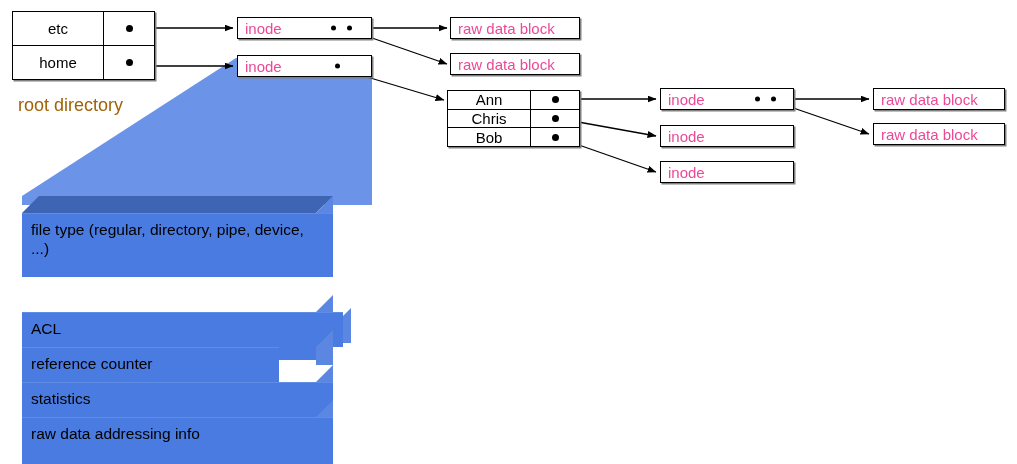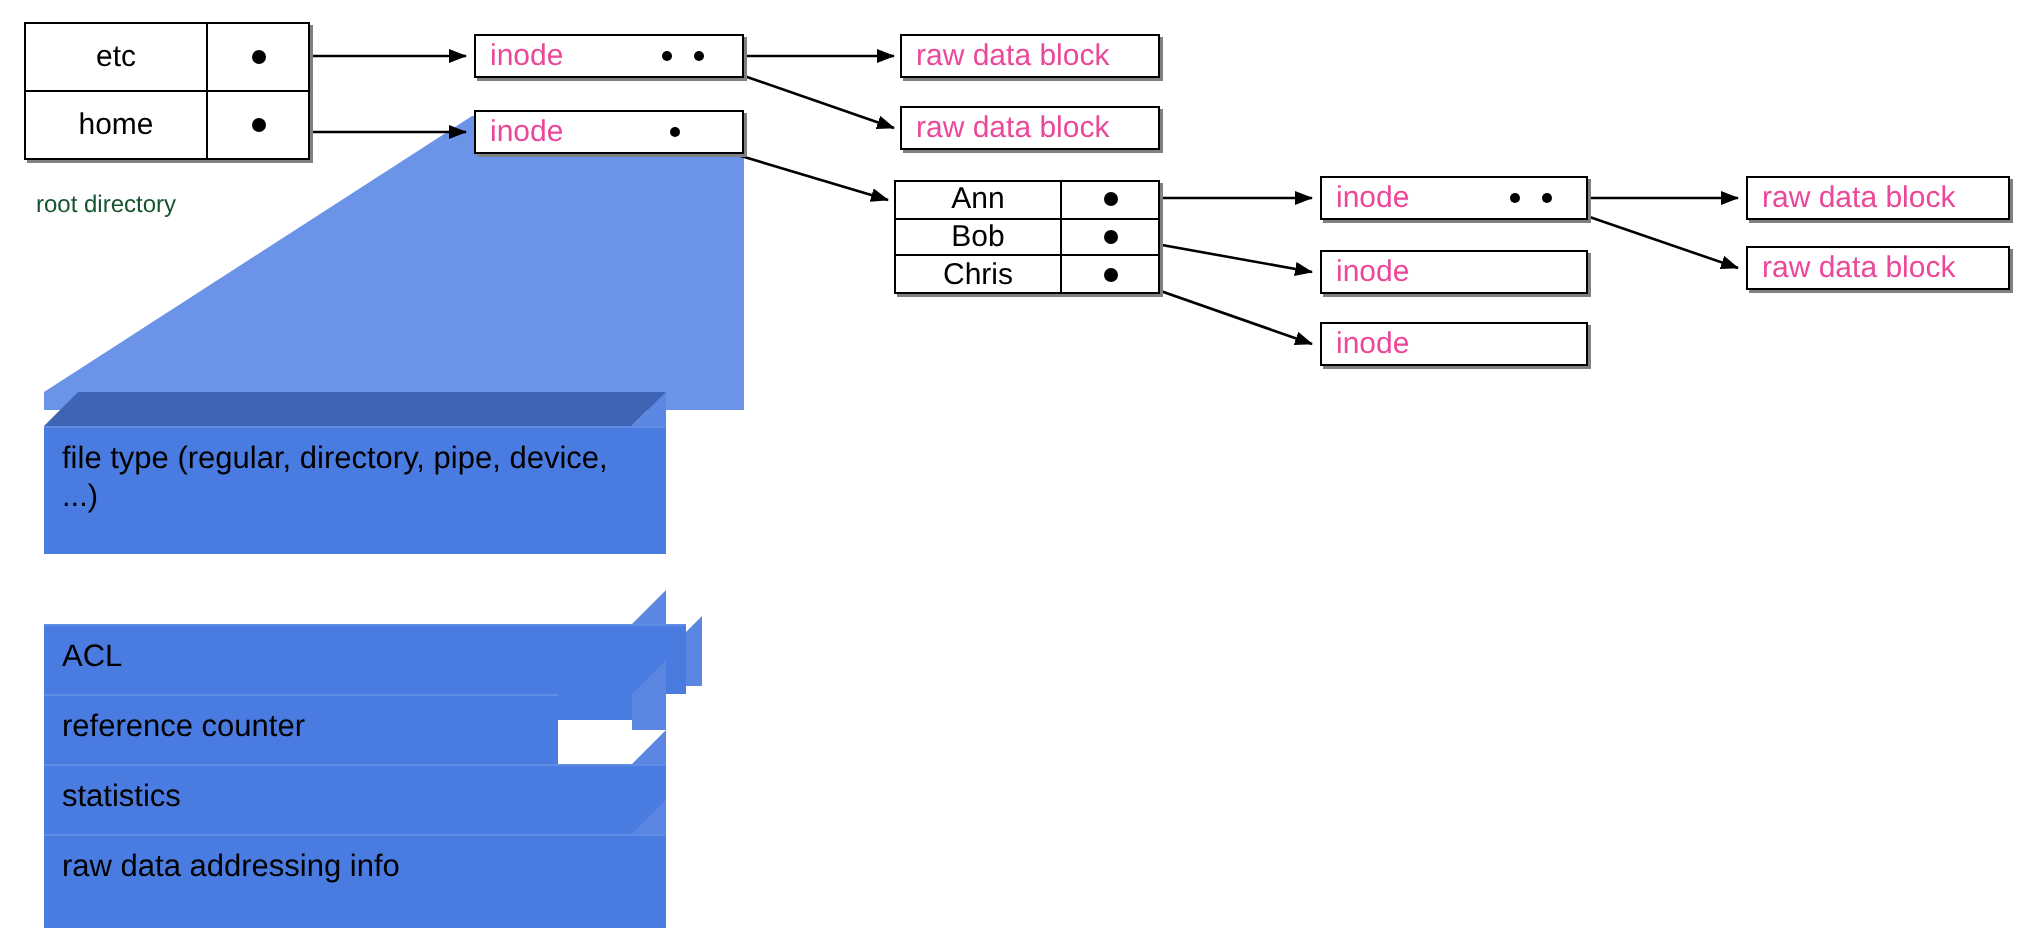--- a/index.html
+++ b/index.html
@@ -95,22 +95,22 @@
     width: 5px; height: 5px;
     border-radius: 50%;
     background: #000000;
     top: 50%;
     transform: translateY(-50%);
   }
 
   
   .caption {
     position: absolute;
-    font-size: 12px;
-    color: #14532d;
+    font-size: 18px;
+    color: #a16207;
     white-space: nowrap;
     z-index: 3;
   }
 
   
   #stack {
     position: absolute;
     z-index: 4;
   }
   .slab {
@@ -215,27 +215,27 @@
   </div>
 
   <div class="dirtable" style="left:447px; top:90px; width:133px; height:57px;">
     <div class="dirrow">
       <div class="dircell-name">Ann</div>
       <div class="dircell-ptr" style="width:48px;">
         <span class="pdot"></span>
       </div>
     </div>
     <div class="dirrow">
+      <div class="dircell-name">Chris</div>
+      <div class="dircell-ptr" style="width:48px;">
+        <span class="pdot"></span>
+      </div>
+    </div>
+    <div class="dirrow">
       <div class="dircell-name">Bob</div>
-      <div class="dircell-ptr" style="width:48px;">
-        <span class="pdot"></span>
-      </div>
-    </div>
-    <div class="dirrow">
-      <div class="dircell-name">Chris</div>
       <div class="dircell-ptr" style="width:48px;">
         <span class="pdot"></span>
       </div>
     </div>
   </div>
 
   <div class="box" style="left:660px; top:88px; width:134px; height:22px;">
     <span class="lbl">inode</span>
     <span class="idot" style="left:94px;"></span>
     <span class="idot" style="left:110px;"></span>

